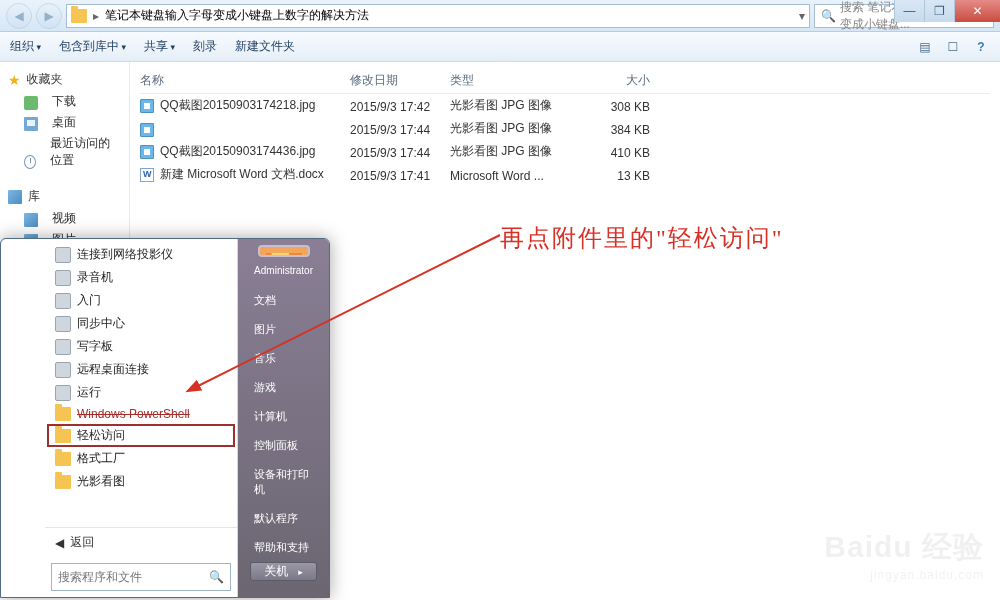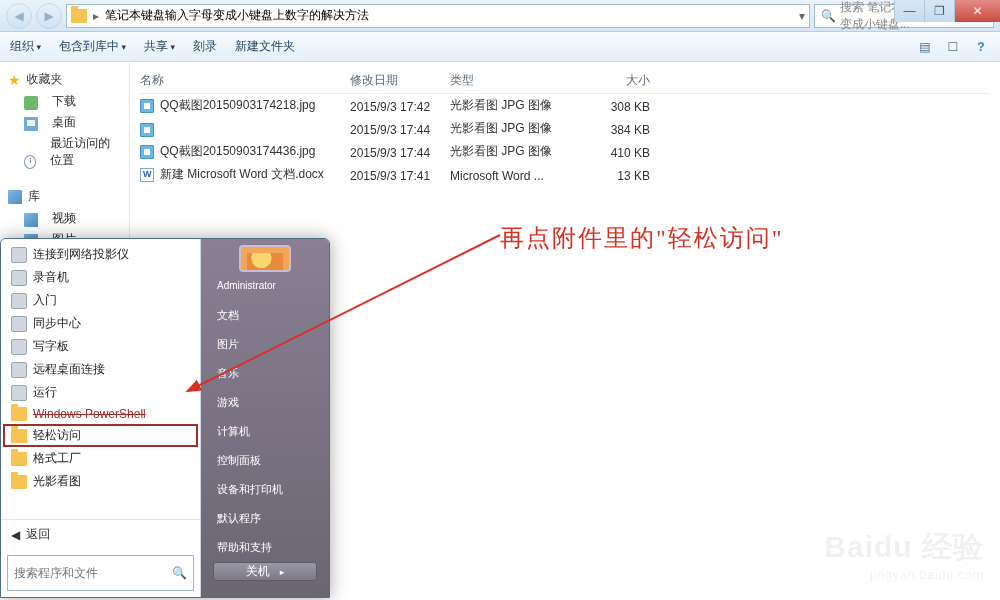--- a/index.html
+++ b/index.html
@@ -28,31 +28,31 @@
 .hdr { display:flex; color:#5a6b7d; border-bottom:1px solid #e8edf2; padding:4px 0; }
 .c1{ width:210px;} .c2{ width:100px;} .c3{ width:130px;} .c4{ width:70px; text-align:right; }
 .row { display:flex; padding:3px 0; color:#333; align-items:flex-end; }
 .row .c1 { display:flex; gap:6px; align-items:center; }
 .jpg { width:14px; height:14px; background:#6bb7e8; border:1px solid #4a92c0; border-radius:1px; display:inline-block; position:relative; }
 .jpg:after { content:""; position:absolute; inset:3px; background:#fff; }
 .doc { width:14px; height:14px; background:#fff; border:1px solid #7ea8d4; display:inline-block; position:relative; }
 .doc:after { content:"W"; position:absolute; top:0; left:2px; font-size:9px; color:#2b5faa; font-weight:bold; }
 
 
-.startmenu { position:absolute; left:0; bottom:2px; width:330px; height:360px; background:#fff; display:flex; border:1px solid #4f6d83; border-radius:6px 6px 0 0; box-shadow:0 0 18px rgba(0,0,0,.35); overflow:hidden; }
+.startmenu { position:absolute; left:0; bottom:2px; width:330px; height:360px; background:#fff; display:flex; border:1px solid #4f6d83; border-radius:6px 6px 0 0; box-shadow:0 0 18px rgba(0,0,0,.35); overflow:hidden;padding-left:44px; }
 .sm-left { width:200px; background:#fff; border-right:1px solid #cfd8e0; display:flex; flex-direction:column; }
 .sm-list { flex:1; overflow:hidden; padding:4px 2px; }
 .sm-item { display:flex; align-items:center; gap:6px; padding:3px 8px; color:#222; cursor:pointer; white-space:nowrap; }
 .sm-item.fold .ico { width:16px; height:14px; }
 .ico { display:inline-block; width:16px; height:16px; }
 .ico.app { background:#d0d6dd; border:1px solid #9aa5af; border-radius:2px; }
 .strike { text-decoration:line-through; color:#a32e2e; }
 .hl { border:2px solid #9e2f2f; padding:1px 6px !important; }
 .sm-back { padding:6px 10px; border-top:1px solid #e1e6eb; color:#333; display:flex; align-items:center; gap:6px; cursor:pointer; }
-.sm-search { margin:6px; height:36px; border:1px solid #9fb6ca; display:flex; align-items:center; padding:0 6px; color:#777; background:#fff; gap:4px; }
+.sm-search { margin:6px; height:28px; border:1px solid #9fb6ca; display:flex; align-items:center; padding:0 6px; color:#777; background:#fff; gap:4px; }
 .sm-right { flex:1; background:linear-gradient(#8a7f95,#6b6672); display:flex; flex-direction:column; color:#fff; padding-top:6px; }
 .avatar { width:52px; height:52px; margin:0 auto 6px; background:#f3a55a; border:2px solid #c7bed1; border-radius:4px; position:relative; overflow:hidden; }
 .avatar:after { content:""; position:absolute; inset:6px 6px 0 6px; background:radial-gradient(circle at 40% 30%,#f9d56e 0 40%,#e88b3b 42% 80%); }
 .rmenu { padding:7px 16px; cursor:pointer; font-size:11px; }
 .shut { margin:auto 12px 16px; height:24px; background:linear-gradient(#9a98a6,#7b7987); border:1px solid #5c5b67; border-radius:3px; display:flex; align-items:center; justify-content:center; gap:6px; color:#fff; cursor:pointer; }
 .shut::after { content:"▸"; font-size:9px; margin-left:4px; }
 
 
 .anno { position:absolute; left:500px; top:222px; color:#d93025; font-size:24px; font-family:"SimSun","Microsoft YaHei"; letter-spacing:2px; }
 .arrow { position:absolute; pointer-events:none; }

